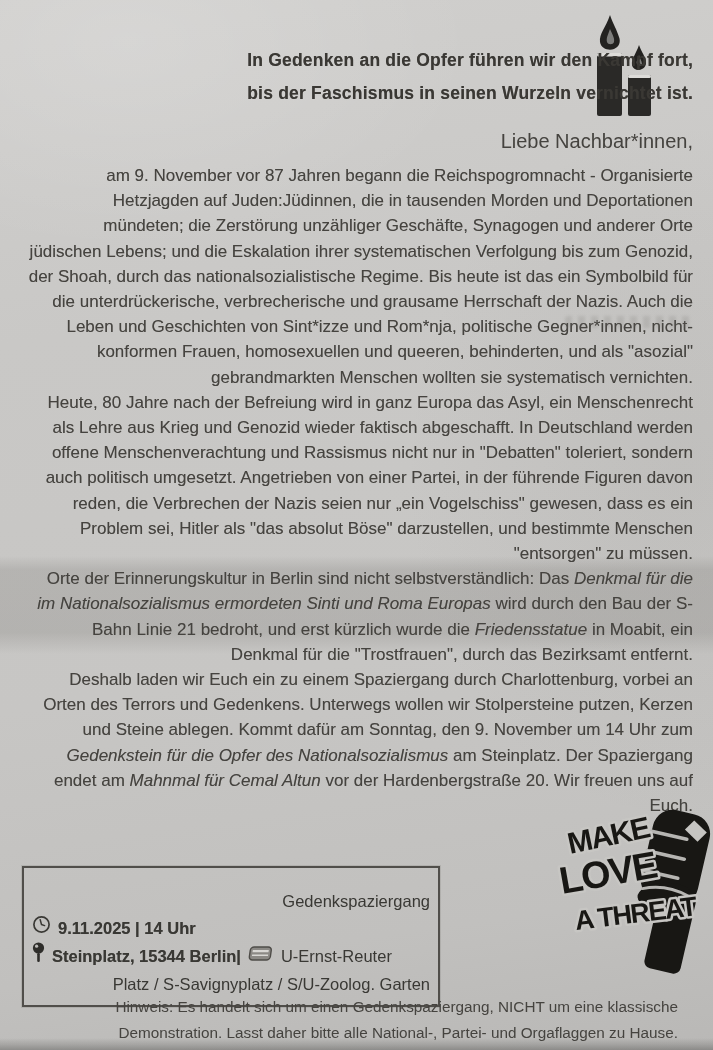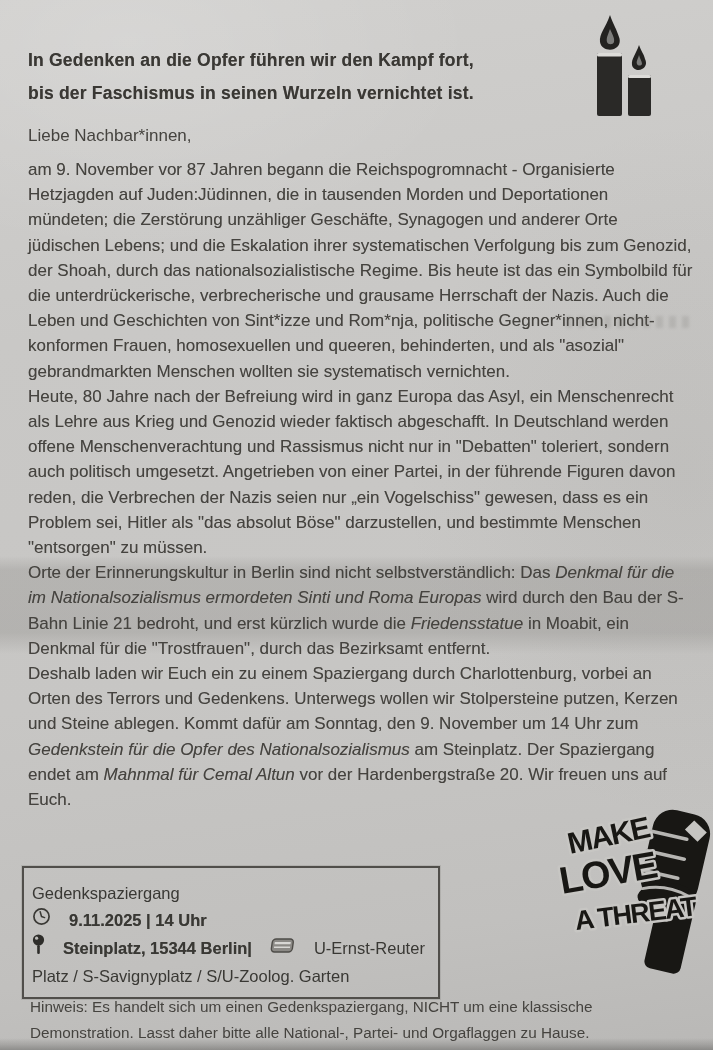--- a/index.html
+++ b/index.html
@@ -7,50 +7,51 @@
     width:713px;height:1050px;position:relative;overflow:hidden;
     font-family:"Liberation Sans",sans-serif;
     background:#c8c7c5;
   }
   .paper{
     position:absolute;inset:0;
     background:
       radial-gradient(ellipse 500px 300px at 18% 4%, rgba(255,255,255,0.16), rgba(255,255,255,0) 70%),
       radial-gradient(ellipse 400px 500px at 96% 45%, rgba(120,118,114,0.10), rgba(120,118,114,0) 70%),
       linear-gradient(172deg,#d0cfcd 0%,#c9c8c6 30%,#c7c6c4 62%,#c1c0be 86%,#b9b8b6 100%);
+    text-align: right;
   }
   .shade-band{
     position:absolute;left:0;right:0;top:556px;height:98px;
     background:linear-gradient(180deg,rgba(128,126,122,0) 0%,rgba(128,126,122,0.26) 14%,rgba(128,126,122,0.28) 78%,rgba(128,126,122,0) 100%);
   }
   .bottom-shadow{
     position:absolute;left:0;right:0;bottom:0;height:12px;
     background:linear-gradient(180deg,rgba(70,70,68,0) 0%,rgba(70,70,68,0.20) 55%,rgba(70,70,68,0.40) 100%);
   }
   .smudge{
     position:absolute;left:565px;top:316px;width:125px;height:12px;
     background:repeating-linear-gradient(90deg,rgba(110,108,104,0.35) 0 7px,rgba(110,108,104,0) 7px 13px);
     filter:blur(1.6px);opacity:0.5;border-radius:3px;
   }
   .content{position:absolute;left:28px;top:44px;width:665px;color:#45433f;}
   .headline{font-weight:bold;font-size:17.5px;line-height:33px;color:#3a3834;letter-spacing:0.2px;
     text-shadow:0 0 0.6px rgba(58,56,52,0.55);}
-  .greeting{margin-top:13px;font-size:17px;line-height:25px;}
+  .greeting{margin-top:19px;font-size:20px;line-height:25px;}
   .bodytext{margin-top:9px;font-size:17px;line-height:25.2px;}
   .bodytext p{margin:0;text-shadow:0 0 0.4px rgba(69,67,63,0.4);}
   .bodytext p.gap{}
   .it{font-style:italic;}
   .signature{position:absolute;left:85px;top:828px;font-size:15.5px;color:#413f3b;}
   .event-box{
     position:absolute;left:22px;top:866px;width:398px;
-    border:2px solid #504e4a;padding:12px 8px 7px 8px;
+    border:2px solid #504e4a;padding:20px 8px 7px 8px;
     font-size:16.5px;line-height:27px;color:#393834;
     box-shadow:0 0 0 1px rgba(80,78,74,0.15);
   }
-  .event-line{display:flex;align-items:center;gap:18px;}
+  .event-line{display:flex;align-items:center;gap:7px;}
   .ebold{font-weight:bold;text-shadow:0 0 0.5px rgba(57,56,52,0.6);}
   .icon{flex:0 0 auto;display:inline-block;}
   .logo{position:absolute;left:554px;top:802px;width:159px;height:172px;}
   .candles{position:absolute;left:589px;top:9px;width:78px;height:112px;}
   .note{position:absolute;left:30px;top:994px;width:648px;font-size:15.3px;line-height:26px;color:#45433f;}
 </style>
 </head>
 <body>
 
 <div class="paper">

